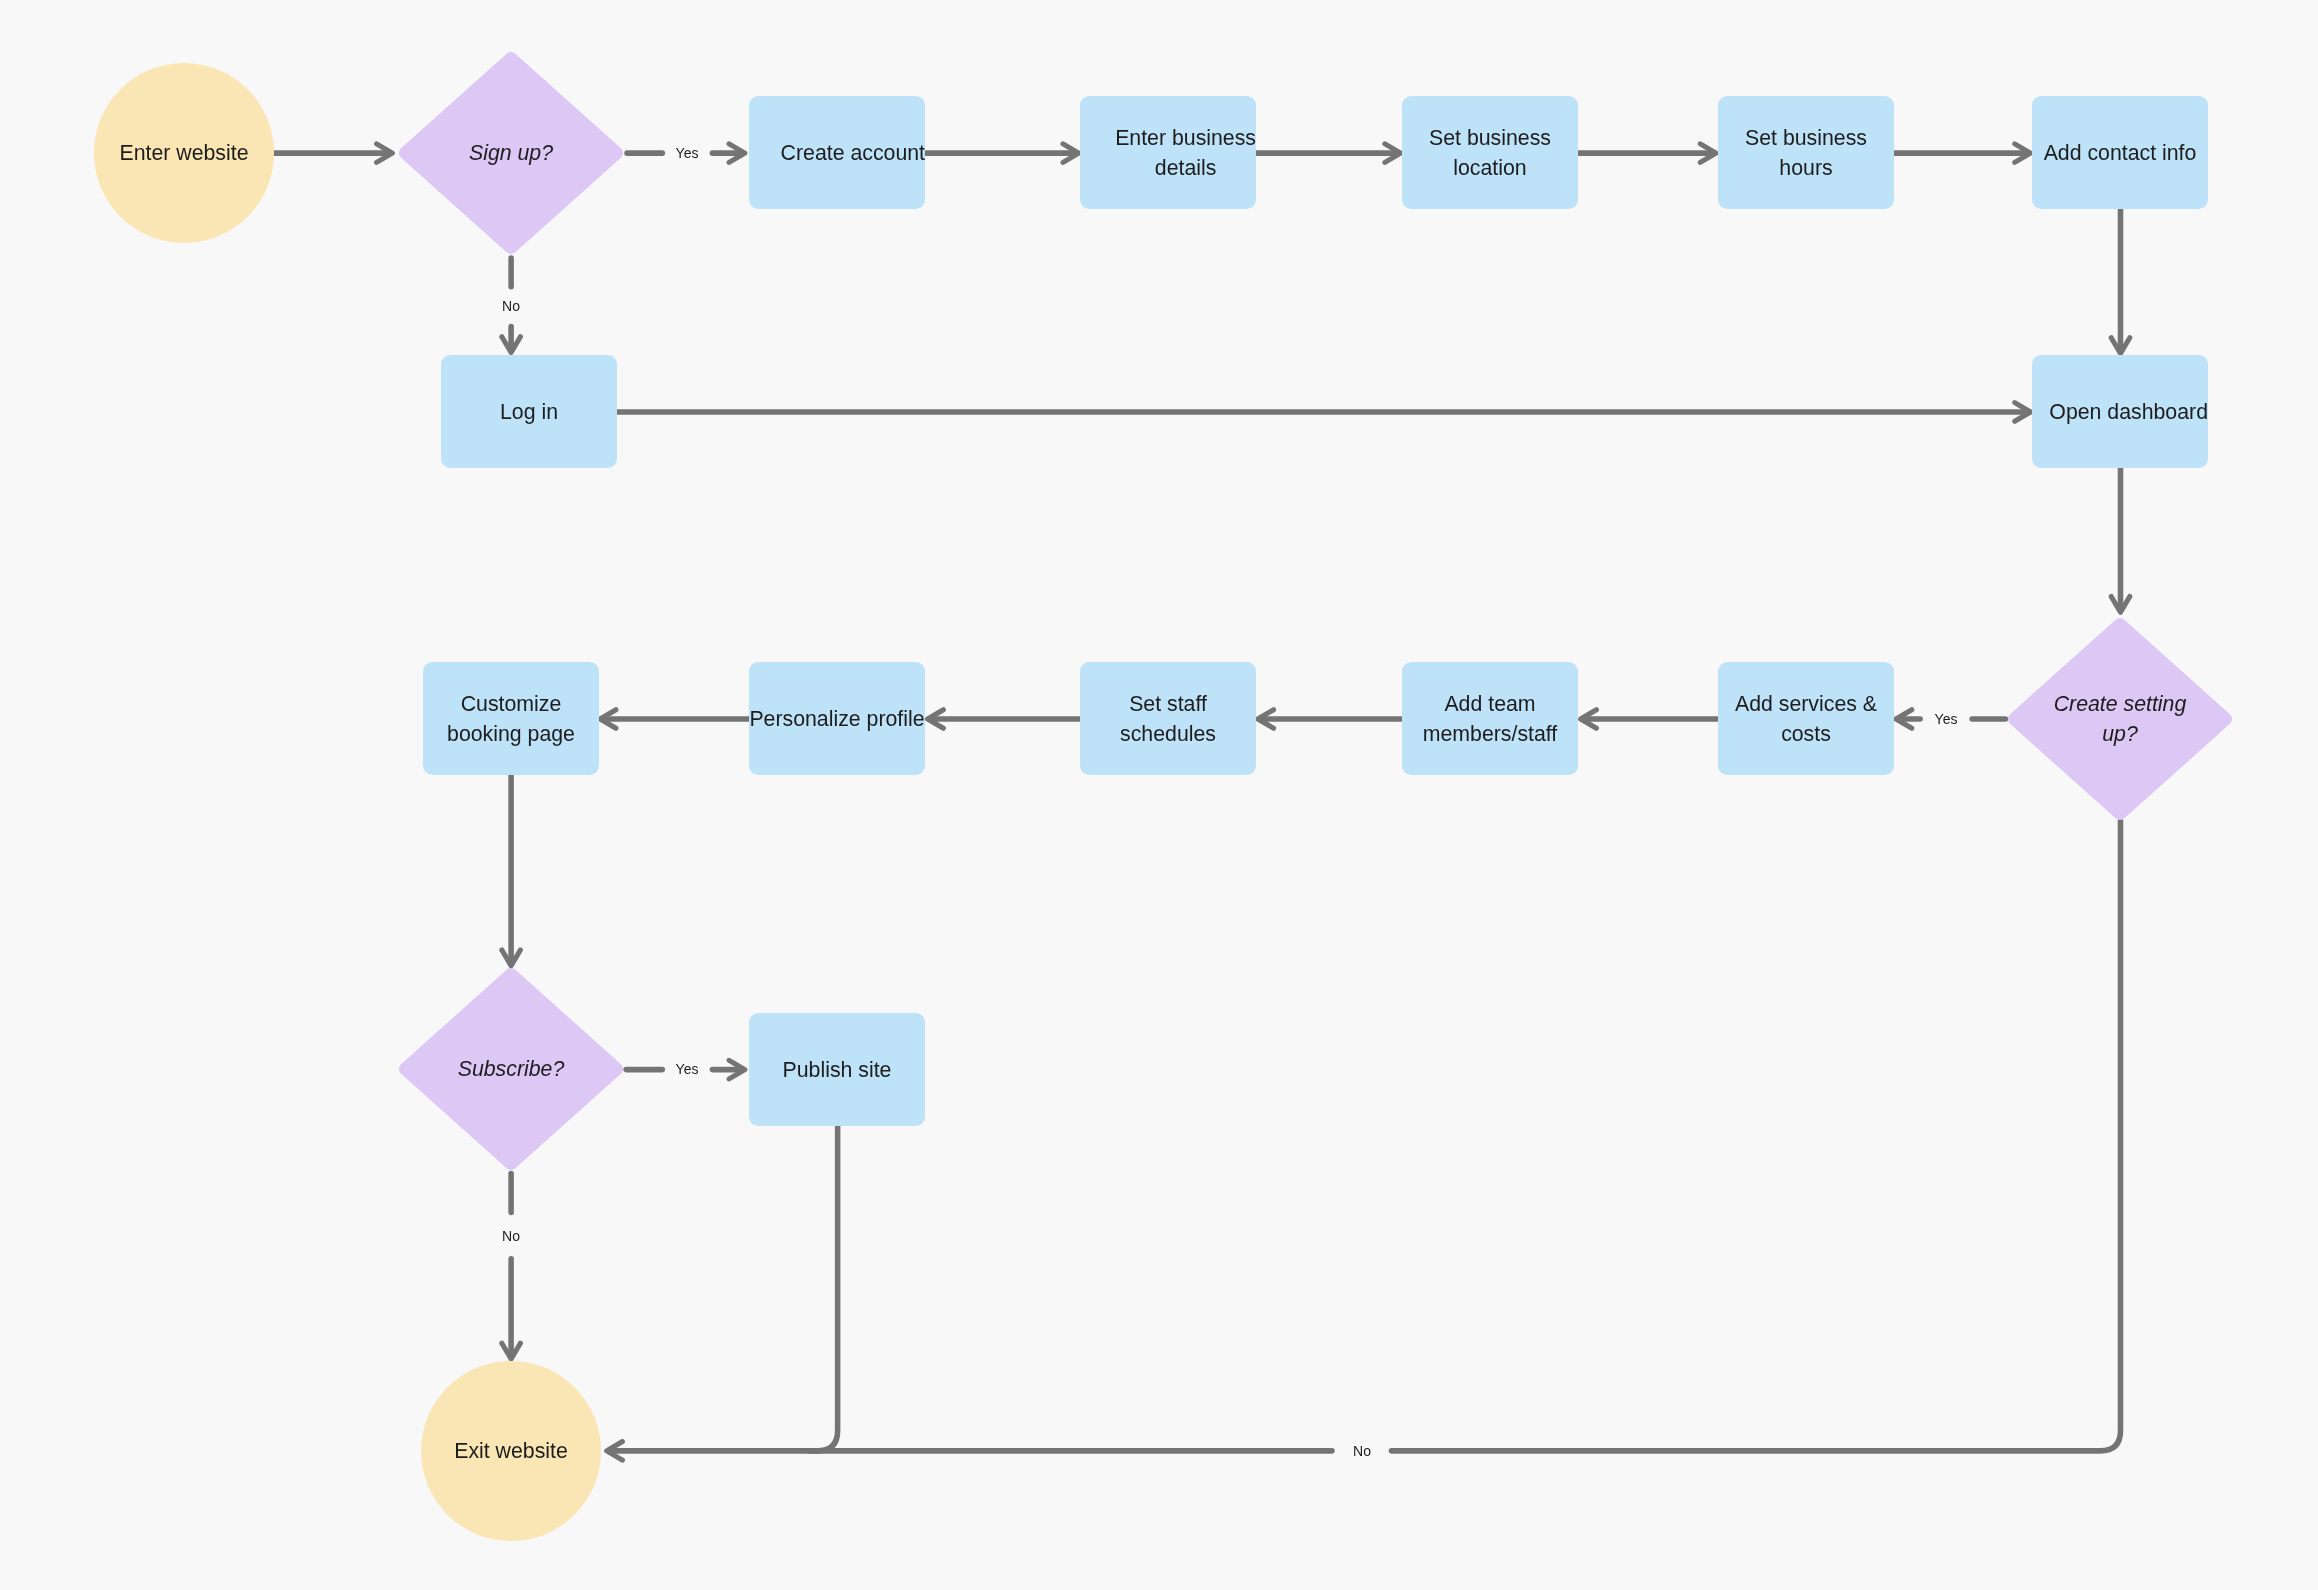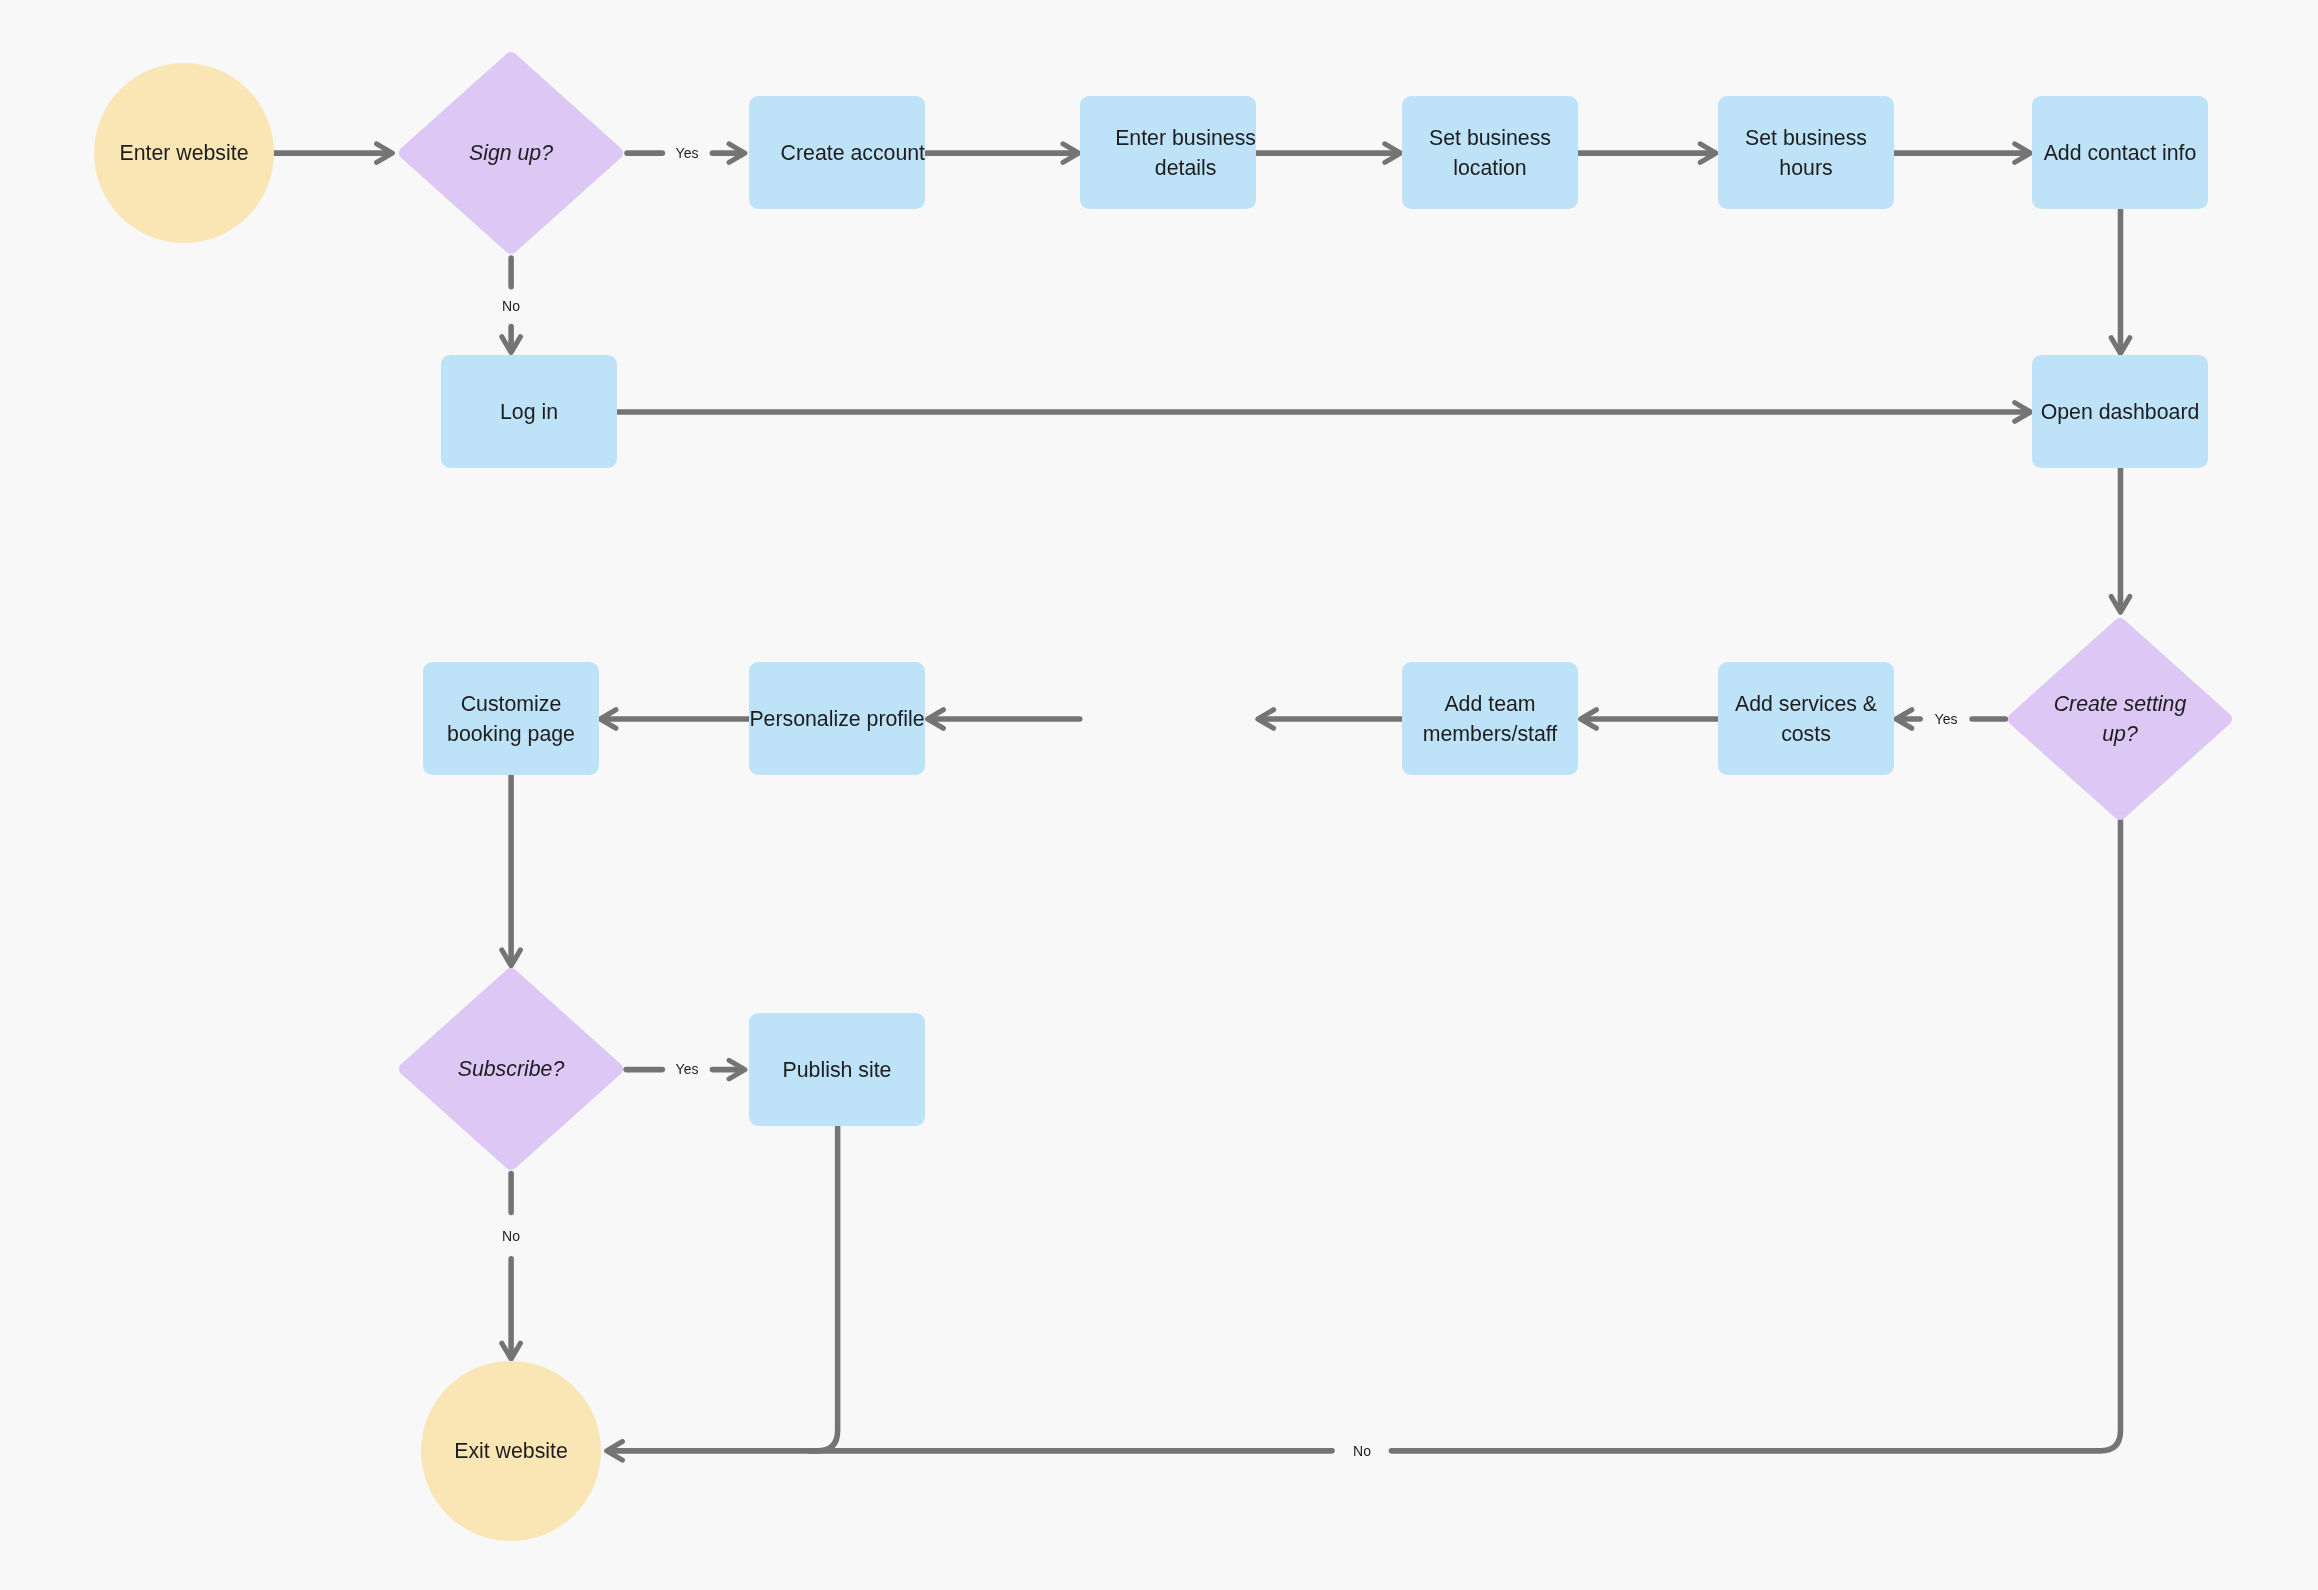--- a/index.html
+++ b/index.html
@@ -155,21 +155,21 @@
   </div>
 
   <div class="node process" style="left:2032px; top:96px;">
     <div class="node-label">Add contact info</div>
   </div>
 
   <div class="node process" style="left:441px; top:355px;">
     <div class="node-label">Log in</div>
   </div>
 
-  <div class="node process" style="left:2032px; top:355px;">
+  <div class="node process" style="left:2032px; top:355px;justify-content:flex-end;">
     <div class="node-label">Open dashboard</div>
   </div>
 
   <div class="node decision" style="left:2007px; top:617px;">
     <svg class="diamond-shape" viewBox="0 0 244 220">
       <path d="M122 8 L236 110 L122 212 L8 110 Z" fill="#DCC7F5" stroke="#DCC7F5" stroke-width="14" stroke-linejoin="round"></path>
     </svg>
     <div class="node-label">Create setting
 up?</div>
   </div>
@@ -177,20 +177,24 @@
   <div class="node process" style="left:1718px; top:662px;">
     <div class="node-label">Add services &amp;
 costs</div>
   </div>
 
   <div class="node process" style="left:1402px; top:662px;">
     <div class="node-label">Add team
 members/staff</div>
   </div>
 
+  <div class="node process" style="left:1080px; top:662px;">
+    <div class="node-label">Set staff
+schedules</div>
+  </div>
 
   <div class="node process" style="left:749px; top:662px;">
     <div class="node-label">Personalize profile</div>
   </div>
 
   <div class="node process" style="left:423px; top:662px;">
     <div class="node-label">Customize
 booking page</div>
   </div>
 

